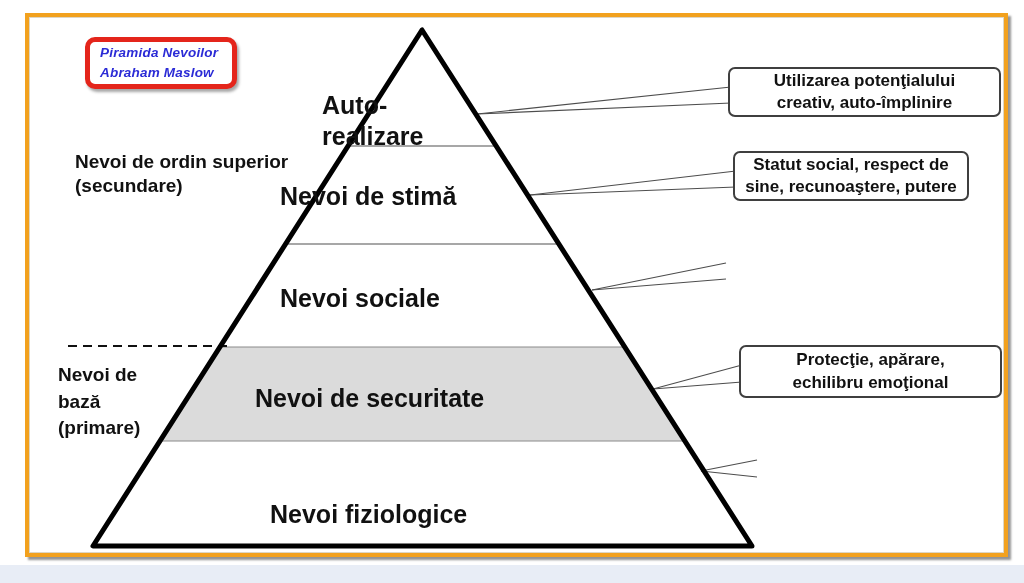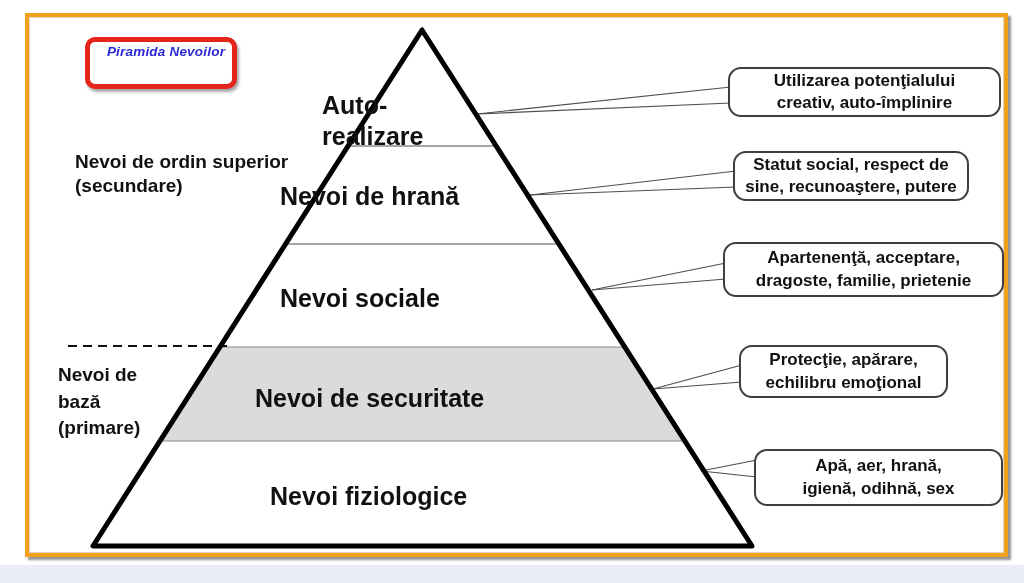--- a/index.html
+++ b/index.html
@@ -17,53 +17,53 @@
     box-shadow:3px 3px 2px rgba(60,60,60,.55), inset 0 0 0 1px rgba(120,90,20,.25);
   }
   #diagram-svg{position:absolute;left:0;top:0;width:1024px;height:583px;}
   .abs{position:absolute;}
   .pre{white-space:pre-line;}
   
   #note-box{
     left:85px;top:37px;width:152px;height:52px;
     background:#fff;border:5px solid #E4251B;border-radius:10px;
     box-shadow:2px 3px 3px rgba(0,0,0,.35);
-    display:flex;justify-content:center;
+    display:flex;flex-direction:column;justify-content:center;
     padding-left:10px;box-sizing:border-box;
   }
   .note-line{
     font-size:13.5px;font-weight:bold;font-style:italic;color:#2B2BD6;
     line-height:1.5;letter-spacing:.2px;
   }
   
   .group-label{
     text-align:left;font-weight:bold;color:#111;font-size:19px;line-height:1.25;
   }
   #group-label-superior{left:75px;top:150px;width:255px;}
   #group-label-primary{left:58px;top:362px;width:120px;line-height:1.4;}
   
   .level-label{
     text-align:left;font-weight:bold;color:#111;font-size:25px;line-height:1.22;
   }
   #level-auto{left:322px;top:90px;width:200px;}
   #level-stima{left:280px;top:181px;width:285px;}
   #level-sociale{left:280px;top:283px;width:285px;}
   #level-securitate{left:255px;top:383px;width:340px;}
-  #level-fiziologice{left:270px;top:481px;width:305px;}
+  #level-fiziologice{left:270px;top:499px;width:305px;}
   
   .callout{
-    background:#fff;border:2px solid #3F3F3F;border-radius:13px;
+    background:#fff;border:2px solid #3F3F3F;border-radius:7px;
     display:flex;align-items:center;justify-content:center;text-align:center;
     font-weight:bold;font-size:17px;line-height:1.32;color:#111;
     box-sizing:border-box;
   }
   #callout-1{left:728px;top:67px;width:273px;height:50px;}
   #callout-2{left:733px;top:151px;width:236px;height:50px;}
   #callout-3{left:723px;top:242px;width:281px;height:55px;}
-  #callout-4{left:739px;top:345px;width:209px;height:53px;}
+  #callout-4{left:739px;top:345px;width:263px;height:53px;}
   #callout-5{left:754px;top:449px;width:249px;height:57px;}
 </style>
 </head>
 <body>
 
 <div id="stage">
 
   <div id="frame"></div>
 
   <svg id="diagram-svg" viewBox="0 0 1024 583">
@@ -86,40 +86,37 @@
       <line x1="653" y1="389" x2="742" y2="382"></line>
       <line x1="701" y1="471" x2="757" y2="460"></line>
       <line x1="701" y1="471" x2="757" y2="477"></line>
     </g>
 
     <path d="M422,30 L93,546 L752,546 Z" fill="none" stroke="#000" stroke-width="5" stroke-linejoin="round"></path>
   </svg>
 
   <div id="note-box" class="abs">
     <span class="note-line">Piramida Nevoilor</span>
+    <span class="note-line">Abraham Maslow</span>
   </div>
 
   <div id="group-label-superior" class="abs group-label pre">Nevoi de ordin superior
 (secundare)</div>
   <div id="group-label-primary" class="abs group-label pre">Nevoi de
 bază
 (primare)</div>
 
   <div id="level-auto" class="abs level-label pre">Auto-
 realizare</div>
-  <div id="level-stima" class="abs level-label">Nevoi de hrană</div>
+  <div id="level-stima" class="abs level-label">Nevoi de stimă</div>
   <div id="level-sociale" class="abs level-label">Nevoi sociale</div>
   <div id="level-securitate" class="abs level-label">Nevoi de securitate</div>
   <div id="level-fiziologice" class="abs level-label">Nevoi fiziologice</div>
 
   <div id="callout-1" class="abs callout pre">Utilizarea potenţialului
 creativ, auto-împlinire</div>
   <div id="callout-2" class="abs callout pre">Statut social, respect de
 sine, recunoaştere, putere</div>
-  <div id="callout-3" class="abs callout pre">Apartenenţă, acceptare,
-dragoste, familie, prietenie</div>
   <div id="callout-4" class="abs callout pre">Protecţie, apărare,
 echilibru emoţional</div>
-  <div id="callout-5" class="abs callout pre">Apă, aer, hrană,
-igienă, odihnă, sex</div>
 
   <div id="footer-strip"></div>
 </div>
 
 </body></html>

